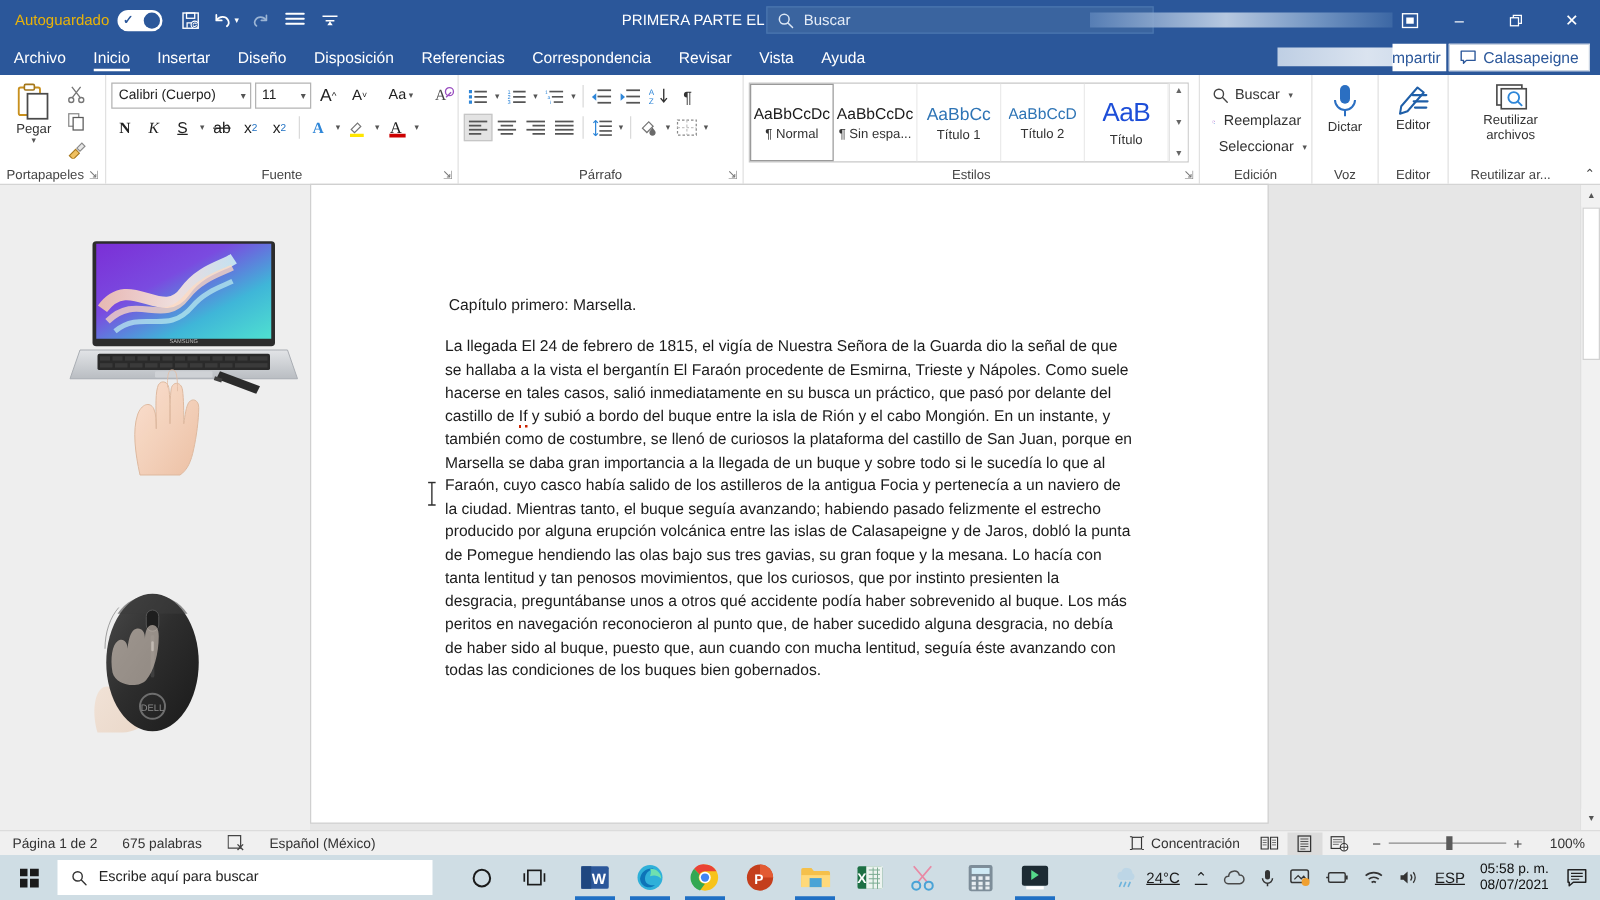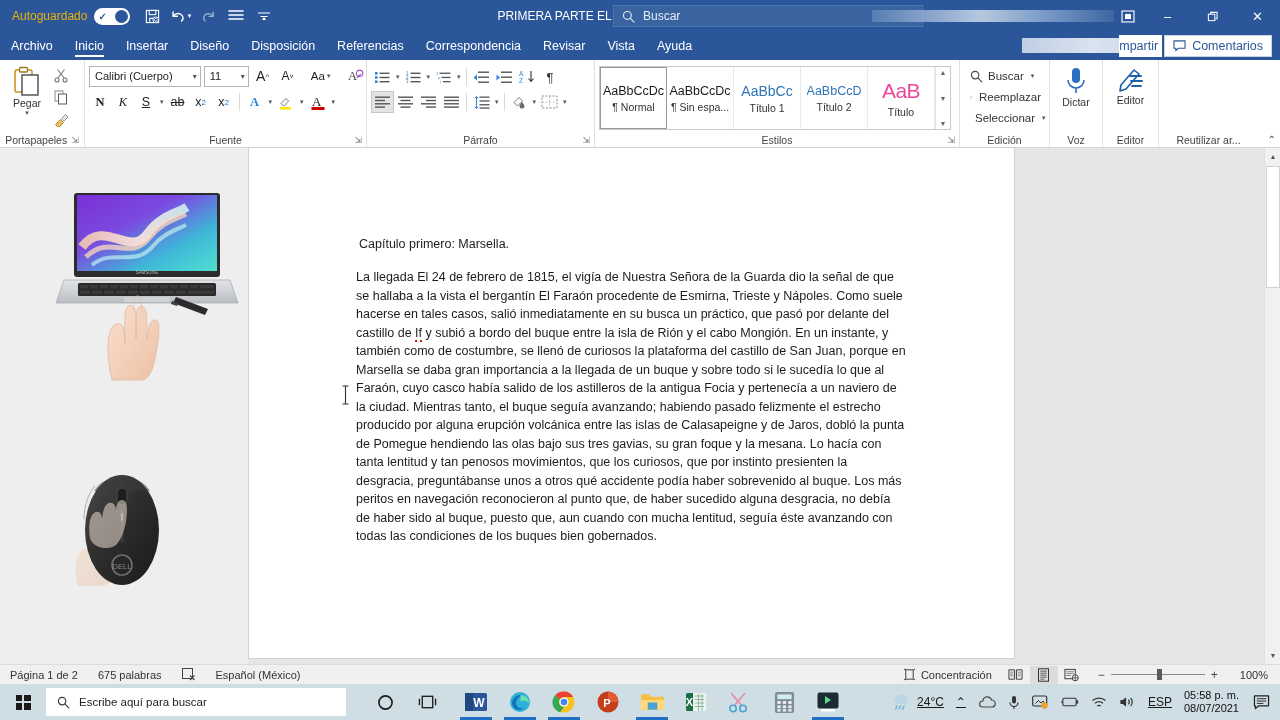--- a/index.html
+++ b/index.html
@@ -144,21 +144,21 @@
   
   .stylebox { display: flex; border: 1px solid #c8c8c8; height: 64px; background: #fff; }
   .stylecard {
     width: 67px; display: flex; flex-direction: column; align-items: center; justify-content: center;
     gap: 3px; border-right: 1px solid #ebebeb;
   }
   .stylecard.active { border: 1px solid #9a9a9a; }
   .stylecard .prev { font-size: 12.5px; color: #1a1a1a; white-space: nowrap; overflow: hidden; }
   .stylecard .prev.h1 { color: #2e74b5; font-size: 14px; font-weight: 300; }
   .stylecard .prev.h2 { color: #2e74b5; font-size: 12.5px; }
-  .stylecard .prev.tt { font-size: 21px; color: #ec4899; font-weight: 300; letter-spacing: -0.5px;}
+  .stylecard .prev.tt { font-size: 21px; color: #1d4ed8; font-weight: 300; letter-spacing: -0.5px;}
   .stylecard .nm { font-size: 10.5px; color: #333; white-space: nowrap; }
   .stylescroll { width: 15px; display: flex; flex-direction: column; justify-content: space-between; align-items: center; padding: 2px 0; background:#fff; border-left: 1px solid #e4e4e4; }
   .stylescroll div { font-size: 7px; color: #666; }
 
   
   .editcol { display: flex; flex-direction: column; justify-content: center; gap: 2px; padding-left: 2px;}
   .editrow { display: flex; align-items: center; gap: 5px; font-size: 11.5px; color: #333; height: 19px; padding: 0 4px; }
 
   .ribbon-collapse { position: absolute; right: 4px; bottom: 2px; font-size: 10px; color: #444; }
 
@@ -360,21 +360,21 @@
 
     <div class="share-occluder"></div>
     <div class="tabs-right">
       <div class="share-btn">
         <span>mpartir</span>
       </div>
       <div class="comments-btn">
         <svg width="13" height="12" viewBox="0 0 14 13">
           <path d="M1 1h12v8H5.5L3 11.5V9H1z" fill="none" stroke="#2b579a" stroke-width="1.2" stroke-linejoin="round"></path>
         </svg>
-        <span>Comentarios</span>
+        <span>Calasapeigne</span>
       </div>
     </div>
   </div>
 
   <div class="ribbon">
 
     <div class="rgroup" style="width:84px;">
       <div class="gbody">
         <div class="bigbtn">
           <svg width="30" height="31" viewBox="0 0 30 31">
@@ -696,20 +696,32 @@
           </svg>
           <span class="cap">Editor</span>
         </div>
       </div>
       <div class="glabel">
         <span>Editor</span>
       </div>
     </div>
 
     <div class="rgroup" style="width:100px;">
+      <div class="gbody" style="justify-content:center;">
+        <div class="bigbtn" style="width:80px;">
+          <svg width="28" height="24" viewBox="0 0 28 24">
+            <rect x="2.5" y="2" width="20" height="16" fill="#fff" stroke="#4a4a4a" stroke-width="1.3"></rect>
+            <rect x="6" y="5" width="20" height="16" fill="#fff" stroke="#4a4a4a" stroke-width="1.3"></rect>
+            <circle cx="16" cy="12" r="4.3" fill="none" stroke="#2e86d8" stroke-width="1.5"></circle>
+            <path d="M19.3 15.3l3 3" stroke="#2e86d8" stroke-width="1.5" stroke-linecap="round"></path>
+          </svg>
+          <span class="cap">Reutilizar</span>
+          <span class="cap">archivos</span>
+        </div>
+      </div>
       <div class="glabel">
         <span>Reutilizar ar...</span>
       </div>
     </div>
 
     <div class="ribbon-collapse">⌃</div>
   </div>
 
   <div class="docarea">
 

